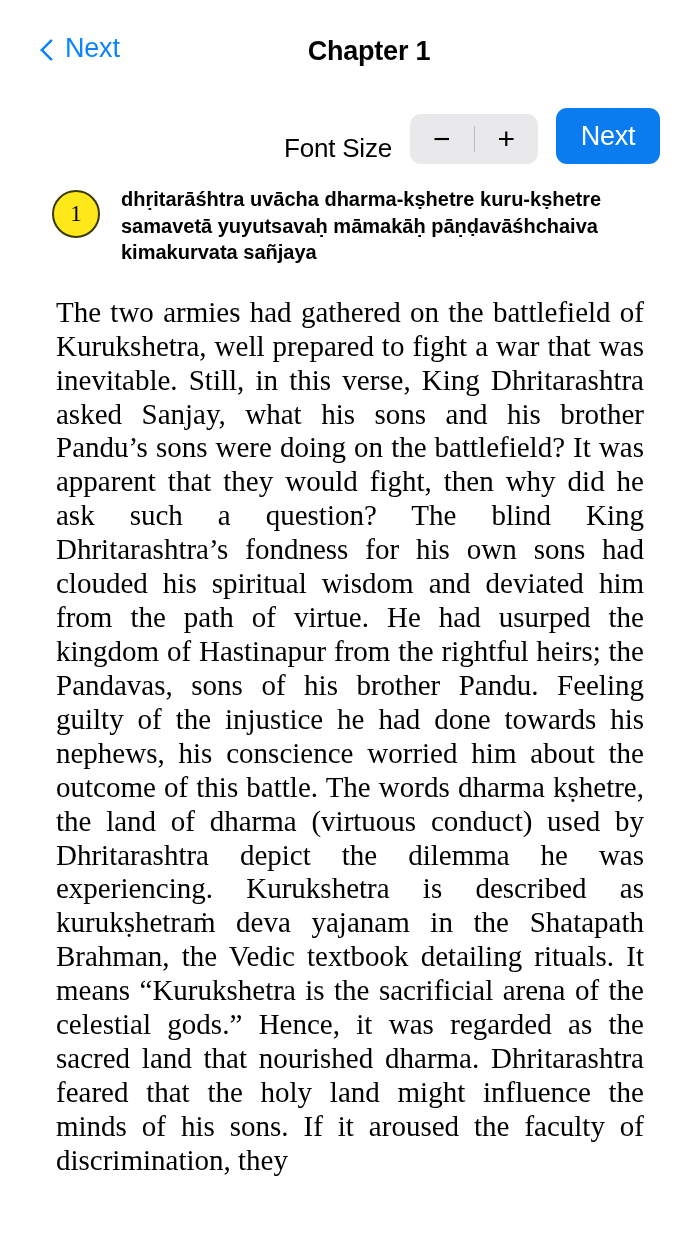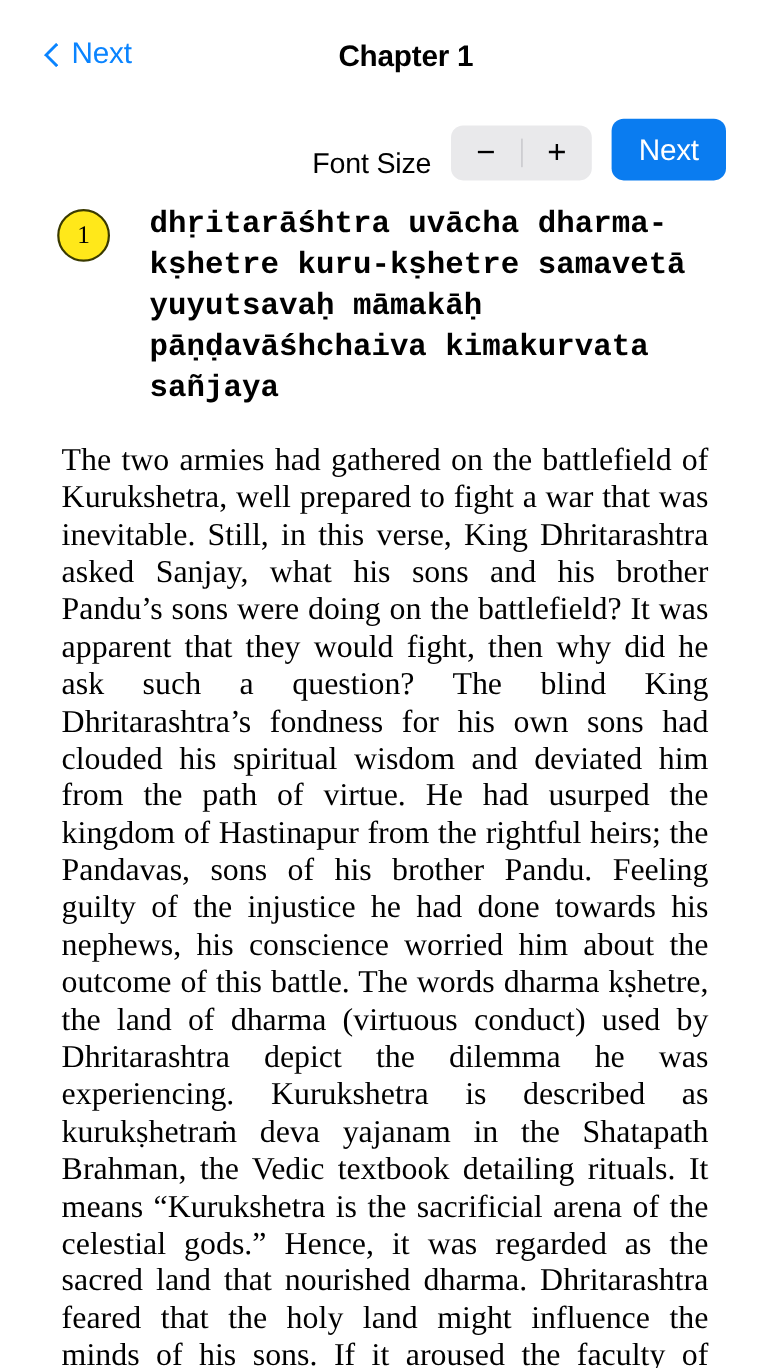--- a/index.html
+++ b/index.html
@@ -145,24 +145,24 @@
     border: 2px solid #3a3a00;
     display: flex;
     align-items: center;
     justify-content: center;
     font-size: 23px;
     color: #000000;
     font-family: "Liberation Serif", serif;
     margin-top: 4px;
   }
   .verse-text {
-    margin-left: 36px;
-    font-family: Liberation Mono, monospace;
+    margin-left: 21px;
+    font-family: Liberation Sans, sans-serif;
     font-weight: bold;
-    font-size: 28px;
+    font-size: 20px;
     line-height: 1.33;
     color: #000000;
     max-width: 520px;
   }
 
   
   .commentary {
     padding: 30px 56px 0 56px;
     font-family: "Liberation Serif", serif;
     font-size: 29px;

